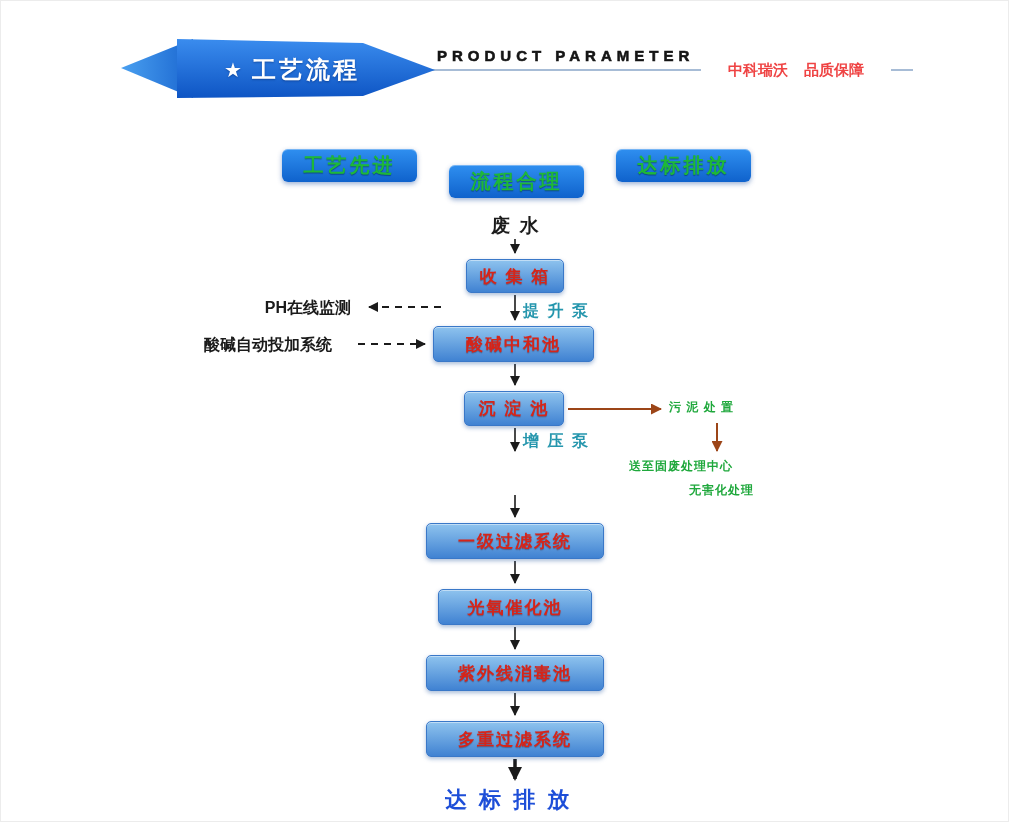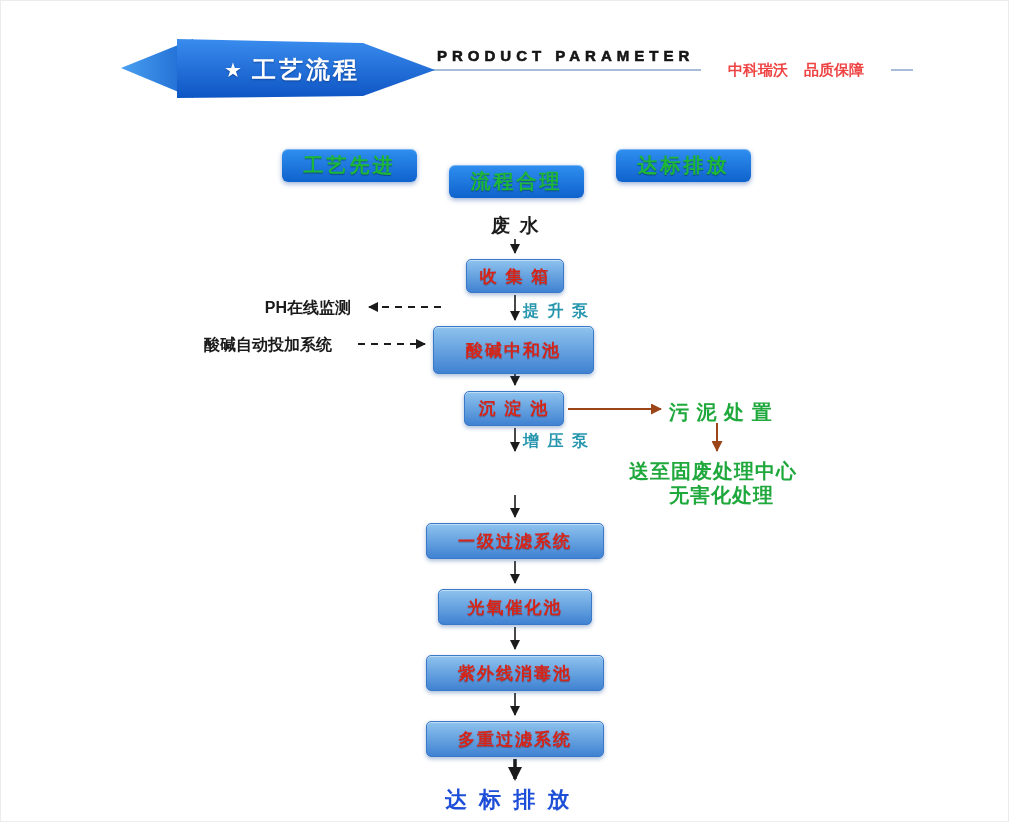--- a/index.html
+++ b/index.html
@@ -50,21 +50,21 @@
     border:1px solid #3a78c8; border-radius:5px;
     box-shadow:0 2px 4px rgba(40,90,160,.4), inset 0 1px 0 rgba(255,255,255,.45);
     color:#d62419; font-size:17px; font-weight:bold; letter-spacing:2px;
     text-shadow:0 1px 1px rgba(60,20,20,.35);
   }
   
   .lbl { position:absolute; z-index:2; font-weight:bold; }
   .lbl-source { left:478px; top:212px; width:74px; text-align:center; font-size:19px; color:#1b1b1b; letter-spacing:2px; }
   .lbl-pump { color:#2596ad; font-size:16px; letter-spacing:2px; }
   .lbl-black { color:#1b1b1b; font-size:16px; }
-  .lbl-green { color:#1fa83c; font-size:20px; letter-spacing:1px; }
+  .lbl-green { color:#1fa83c; font-size:12px; letter-spacing:1px; }
   .lbl-outcome { left:444px; top:784px; width:134px; text-align:left; font-size:22px; color:#1d4ed8; letter-spacing:3px; }
   
   .arrows { position:absolute; left:0; top:0; z-index:1; pointer-events:none; }
 </style>
 </head>
 <body>
 
 <div class="page">
 
   <svg class="hdr-svg" width="1009" height="130">
@@ -137,20 +137,20 @@
   <div class="lbl lbl-black" style="left:230px; top:297px; width:120px; text-align:right;">PH在线监测</div>
   <div class="lbl lbl-black" style="left:203px; top:334px; width:152px; ">酸碱自动投加系统</div>
 
   <div class="lbl lbl-green" style="left:668px; top:398px; width:110px;">污 泥 处 置</div>
   <div class="lbl lbl-green" style="left:628px; top:457px; width:185px; text-align:left;">送至固废处理中心</div>
   <div class="lbl lbl-green" style="left:628px; top:481px; width:185px; text-align:center;">无害化处理</div>
 
   <div class="lbl lbl-outcome">达 标 排 放</div>
 
   <div class="flow-box" style="left:465px; top:258px; width:98px;  height:34px;">收 集 箱</div>
-  <div class="flow-box" style="left:432px; top:325px; width:161px; height:48px;">酸碱中和池</div>
+  <div class="flow-box" style="left:432px; top:325px; width:161px; height:36px;">酸碱中和池</div>
   <div class="flow-box" style="left:463px; top:390px; width:100px; height:35px;">沉 淀 池</div>
   <div class="flow-box" style="left:425px; top:522px; width:178px; height:36px;">一级过滤系统</div>
   <div class="flow-box" style="left:437px; top:588px; width:154px; height:36px;">光氧催化池</div>
   <div class="flow-box" style="left:425px; top:654px; width:178px; height:36px;">紫外线消毒池</div>
   <div class="flow-box" style="left:425px; top:720px; width:178px; height:36px;">多重过滤系统</div>
 
 </div>
 
 </body></html>

